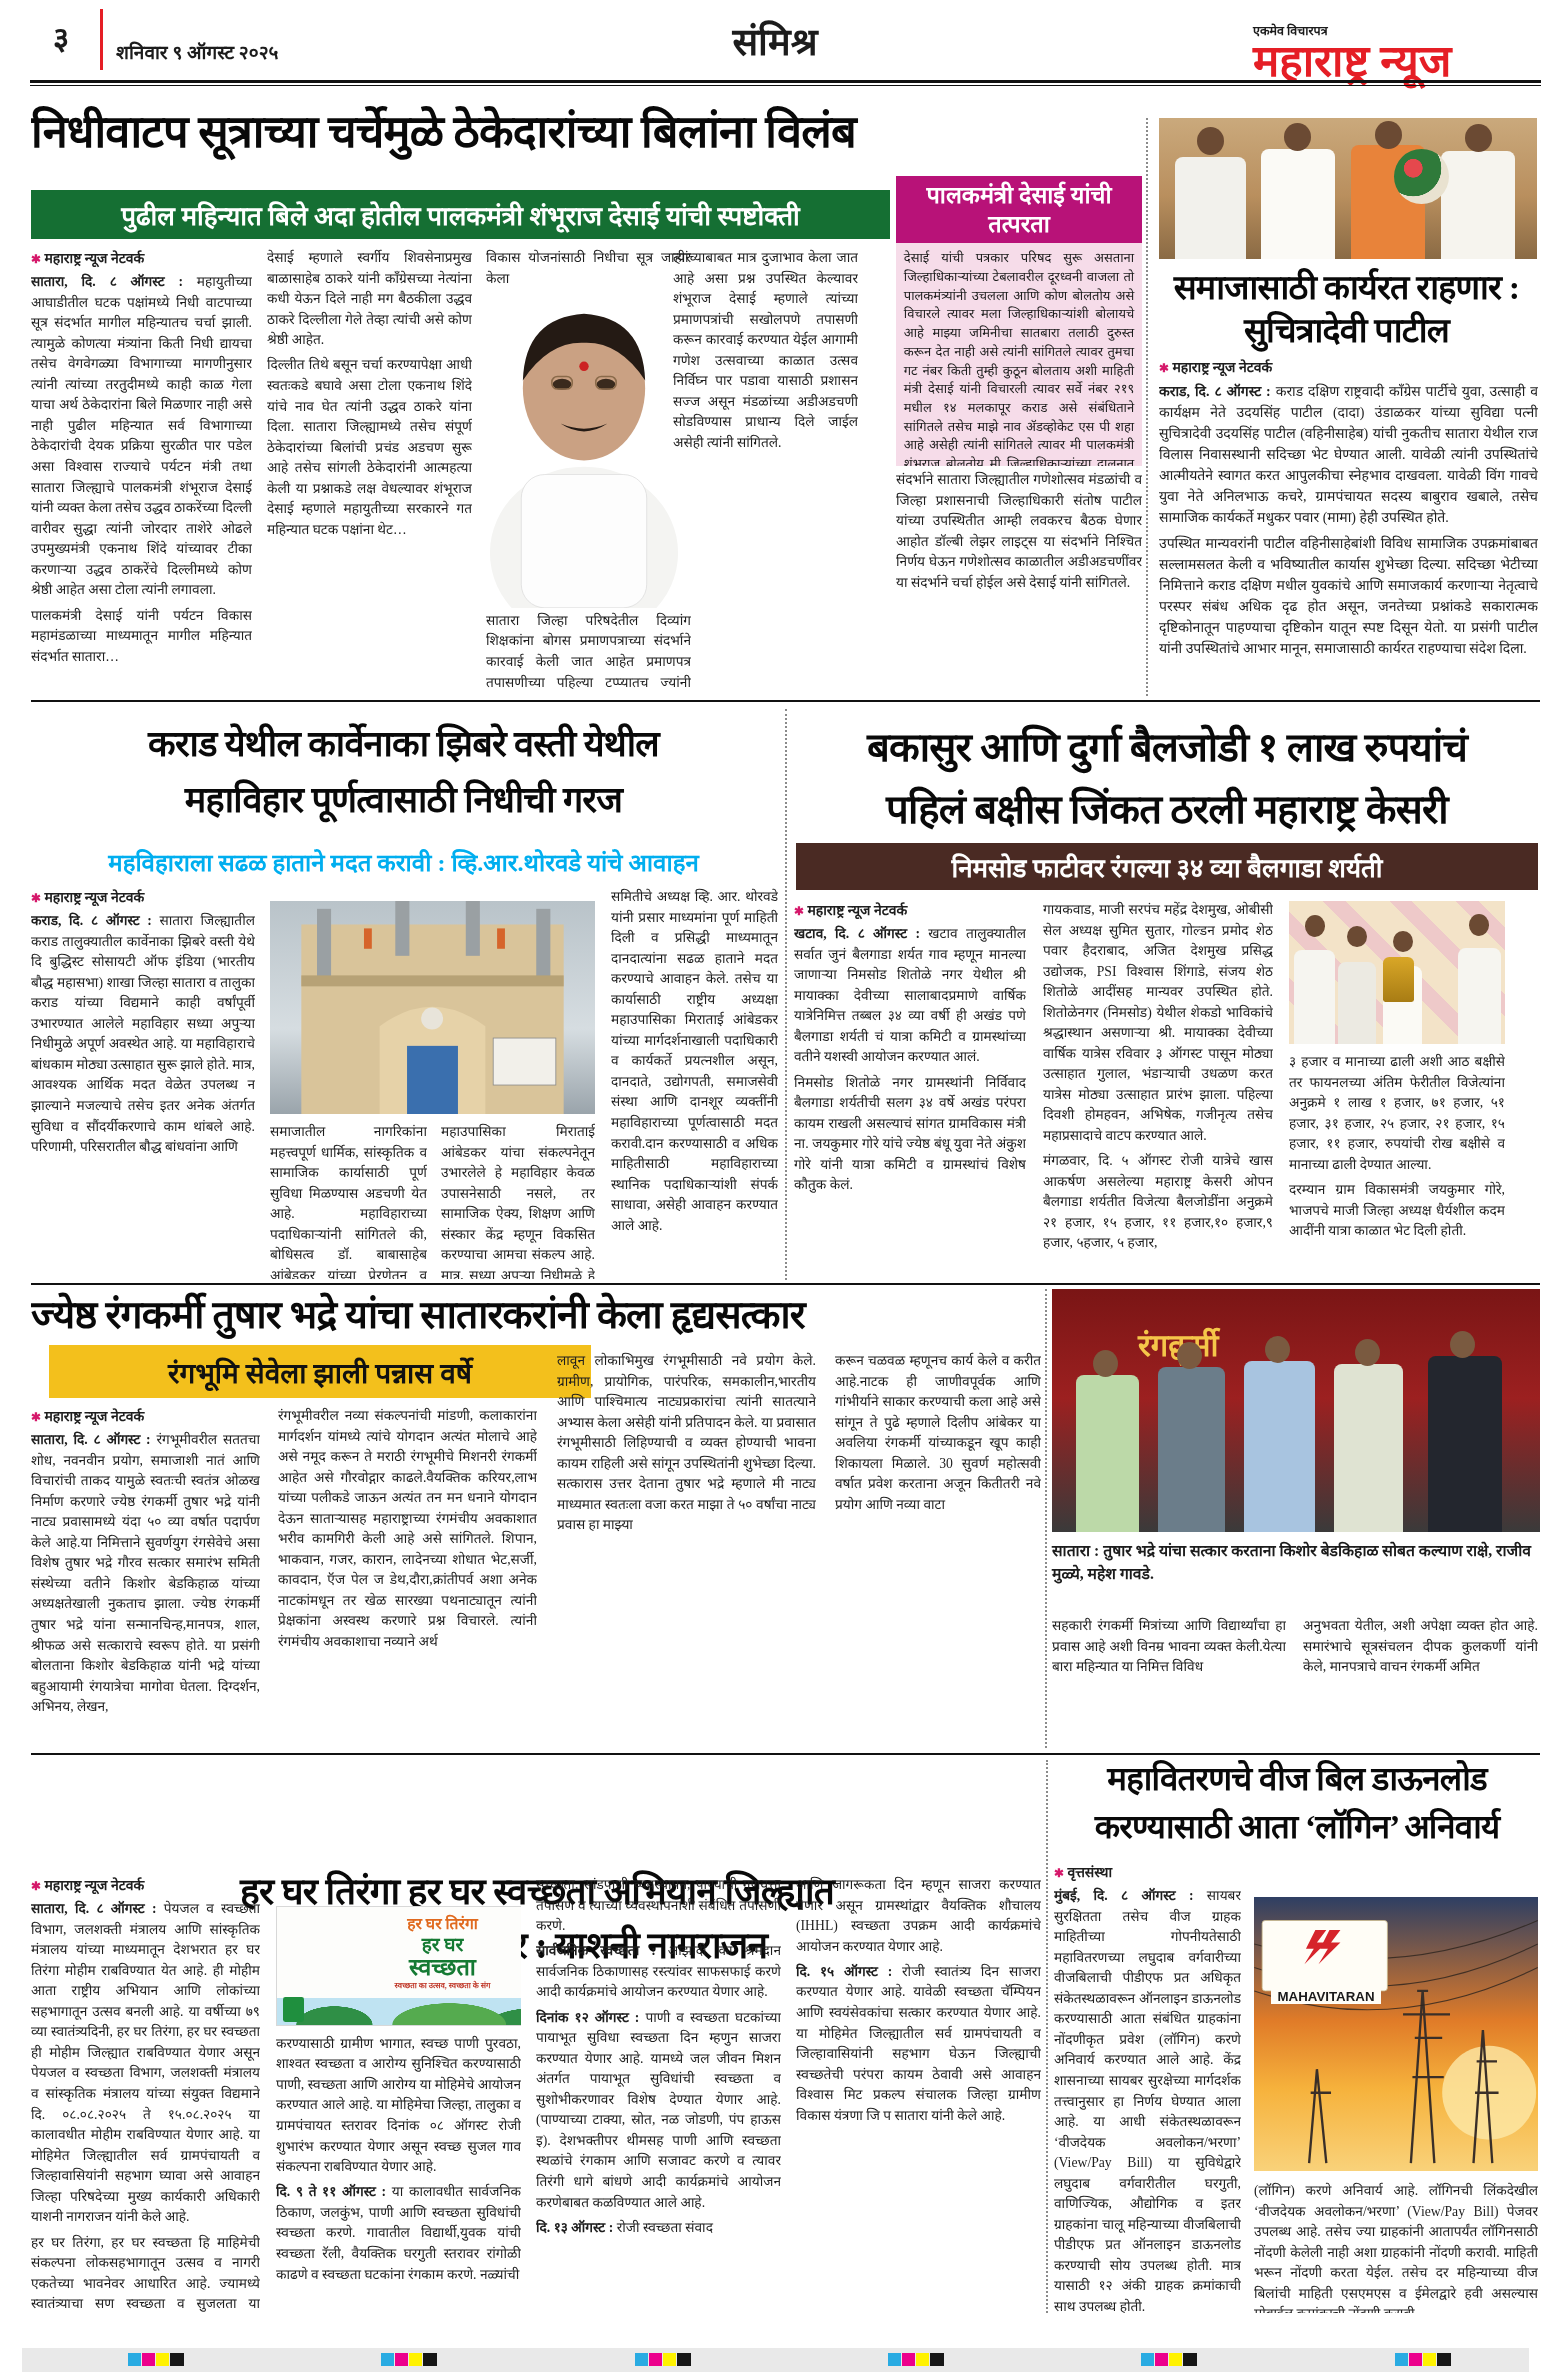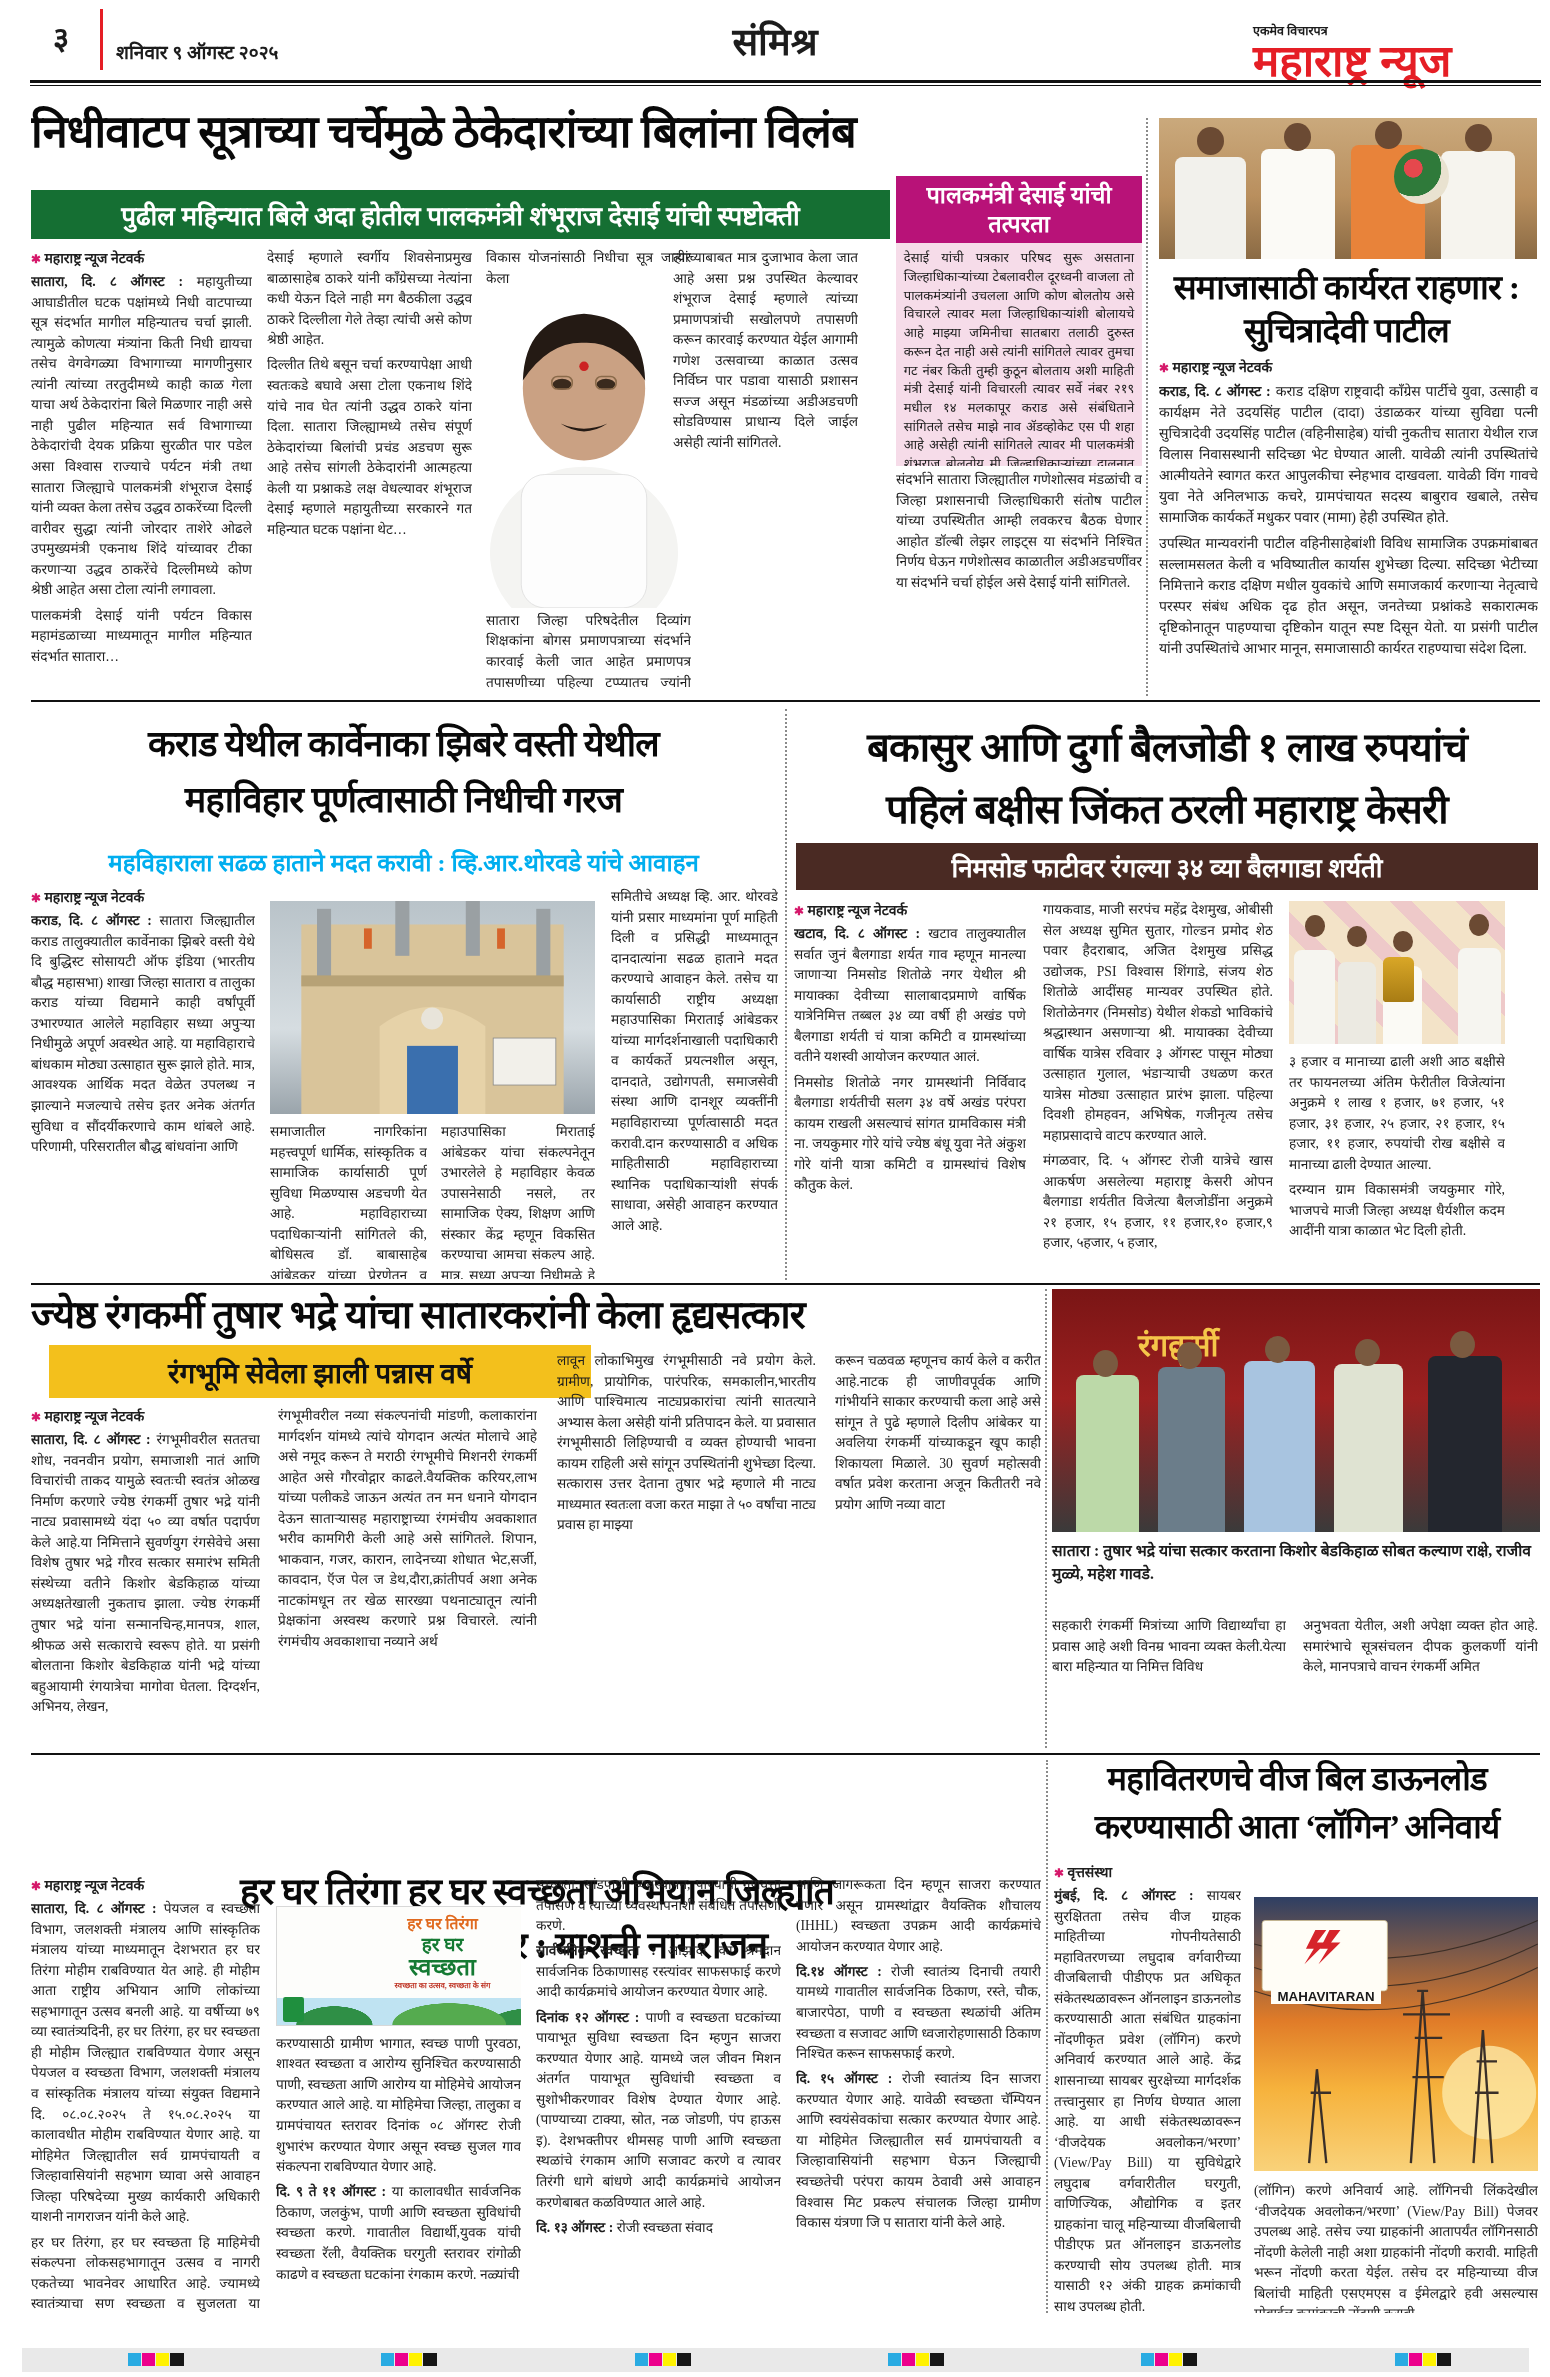--- a/index.html
+++ b/index.html
@@ -258,21 +258,20 @@
     <p><span class="b">दि. ९ ते ११ ऑगस्ट :</span> <span>या कालावधीत सार्वजनिक ठिकाण, जलकुंभ, पाणी आणि स्वच्छता सुविधांची स्वच्छता करणे. गावातील विद्यार्थी,युवक यांची स्वच्छता रॅली, वैयक्तिक घरगुती स्तरावर रांगोळी काढणे व स्वच्छता घटकांना रंगकाम करणे. नळ्यांची</span></p>
   </div>
   <div class="col" style="left:536px;top:1875px;width:245px;height:437px;">
     <p>स्वच्छता, सांडपाणी व्यवस्थापन, पाण्याची गुणवत्ता तपासणे व त्याच्या व्यवस्थापनाशी संबंधित तपासणी करणे.</p>
     <p><span class="b">सार्वजनिक स्वच्छता :</span> <span>आझादी का श्रमदान सार्वजनिक ठिकाणासह रस्त्यांवर साफसफाई करणे आदी कार्यक्रमांचे आयोजन करण्यात येणार आहे.</span></p>
     <p><span class="b">दिनांक १२ ऑगस्ट :</span> <span>पाणी व स्वच्छता घटकांच्या पायाभूत सुविधा स्वच्छता दिन म्हणुन साजरा करण्यात येणार आहे. यामध्ये जल जीवन मिशन अंतर्गत पायाभूत सुविधांची स्वच्छता व सुशोभीकरणावर विशेष देण्यात येणार आहे. (पाण्याच्या टाक्या, स्रोत, नळ जोडणी, पंप हाऊस इ). देशभक्तीपर थीमसह पाणी आणि स्वच्छता स्थळांचे रंगकाम आणि सजावट करणे व त्यावर तिरंगी धागे बांधणे आदी कार्यक्रमांचे आयोजन करणेबाबत कळविण्यात आले आहे.</span></p>
     <p><span class="b">दि. १३ ऑगस्ट :</span> <span>रोजी स्वच्छता संवाद</span></p>
   </div>
   <div class="col" style="left:796px;top:1875px;width:245px;height:437px;">
     <p>आणि जागरूकता दिन म्हणून साजरा करण्यात येणार असून ग्रामस्थांद्वार वैयक्तिक शौचालय (IHHL) स्वच्छता उपक्रम आदी कार्यक्रमांचे आयोजन करण्यात येणार आहे.</p>
-    <p><span class="b">दि.१४ ऑगस्ट :</span> <span>रोजी स्वातंत्र्य दिनाची तयारी यामध्ये गावातील सार्वजनिक ठिकाण, रस्ते, चौक, बाजारपेठा, पाणी व स्वच्छता स्थळांची अंतिम स्वच्छता व सजावट आणि ध्वजारोहणासाठी ठिकाण निश्चित करून साफसफाई करणे.</span></p>
     <p><span class="b">दि. १५ ऑगस्ट :</span> <span>रोजी स्वातंत्र्य दिन साजरा करण्यात येणार आहे. यावेळी स्वच्छता चॅम्पियन आणि स्वयंसेवकांचा सत्कार करण्यात येणार आहे. या मोहिमेत जिल्ह्यातील सर्व ग्रामपंचायती व जिल्हावासियांनी सहभाग घेऊन जिल्ह्याची स्वच्छतेची परंपरा कायम ठेवावी असे आवाहन विश्वास मिट प्रकल्प संचालक जिल्हा ग्रामीण विकास यंत्रणा जि प सातारा यांनी केले आहे.</span></p>
   </div>
 
   <div class="abs dotv" style="left:1046px;top:1760px;height:553px;"></div>
 
   <div class="abs hl" style="left:1054px;top:1756px;width:486px;text-align:center;font-size:33px;line-height:1.45;">
     <div>महावितरणचे वीज बिल डाऊनलोड</div>
     <div>करण्यासाठी आता ‘लॉगिन’ अनिवार्य</div>
   </div>
   <div class="col" style="left:1054px;top:1862px;width:187px;height:451px;">

